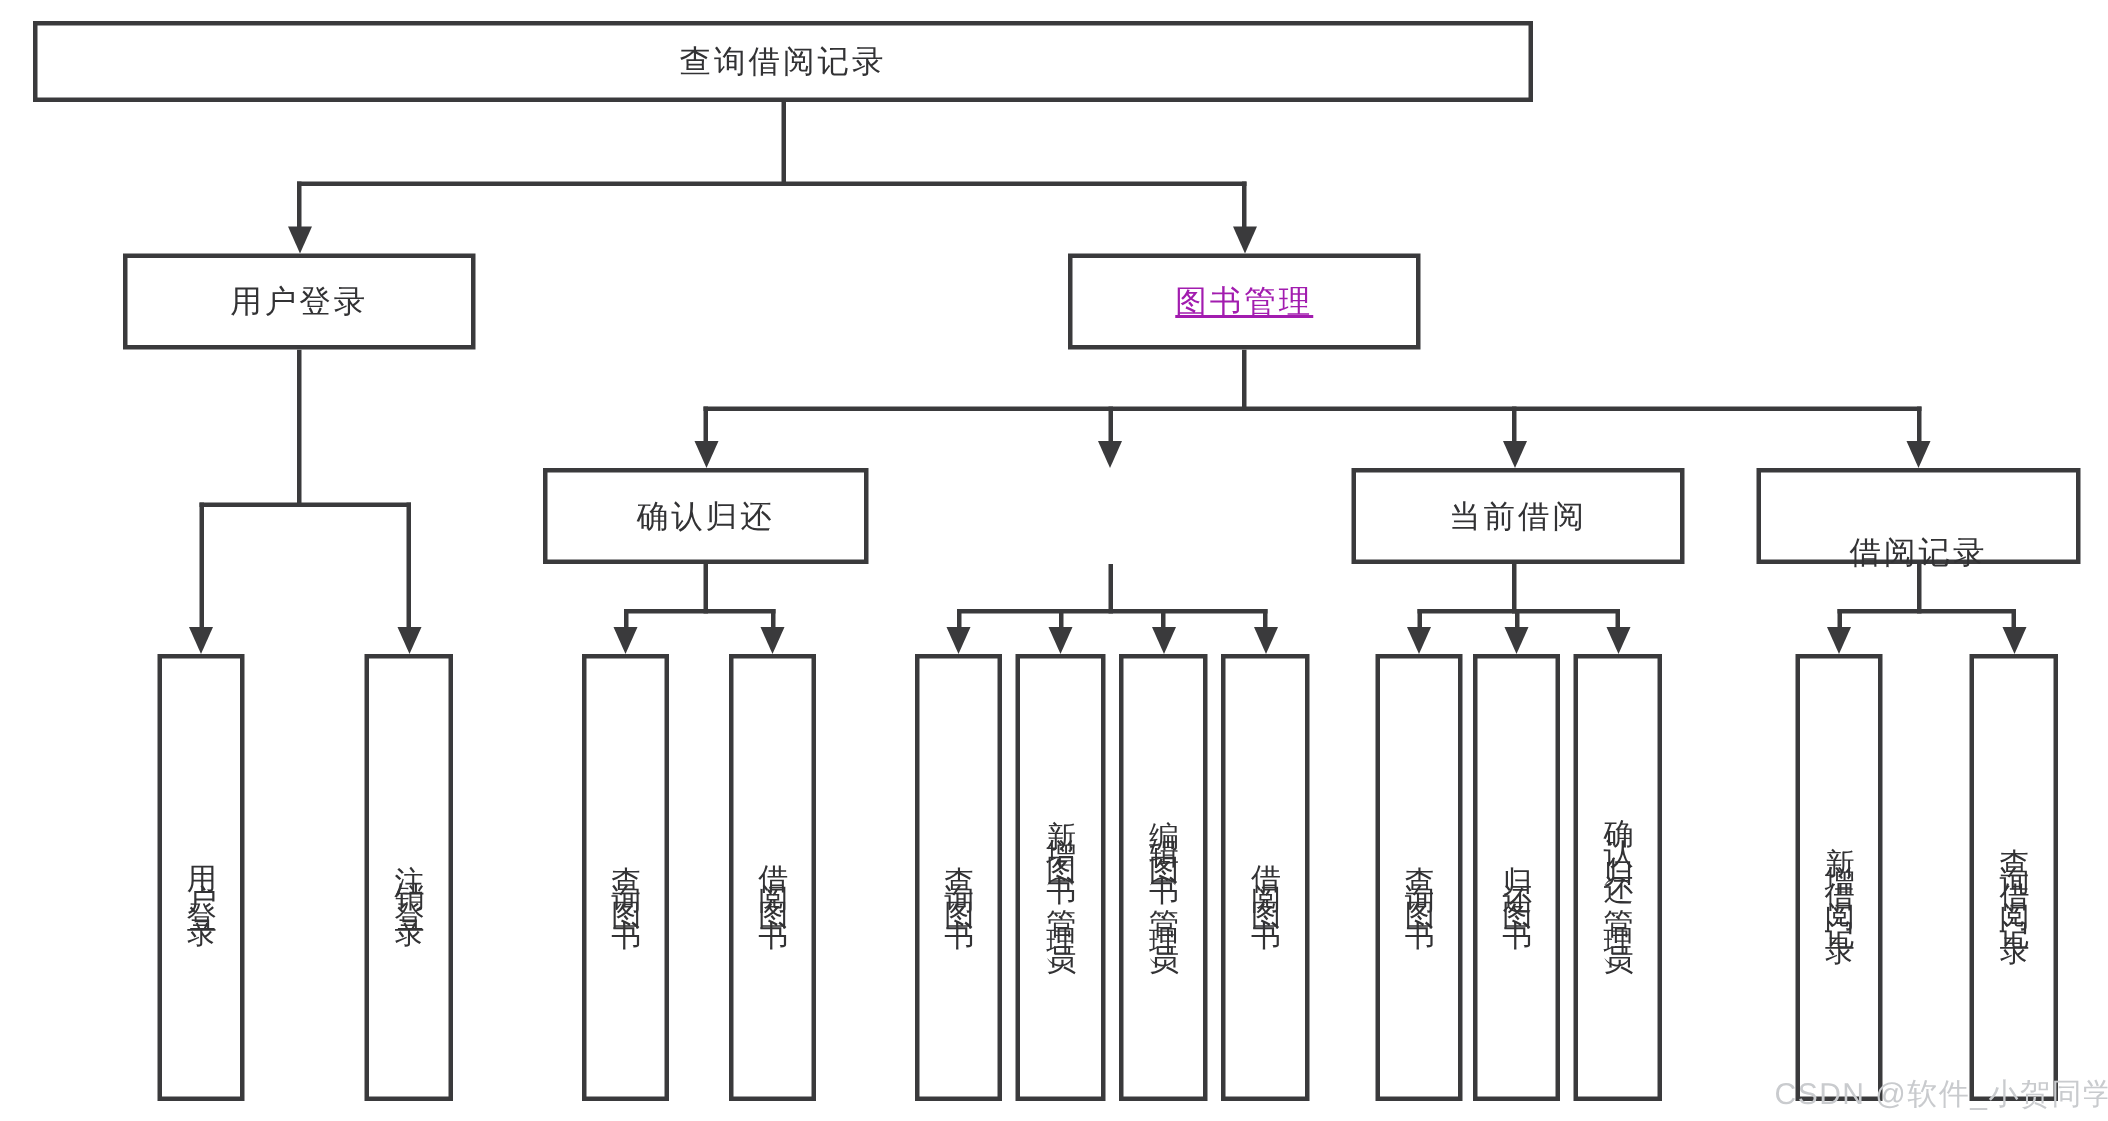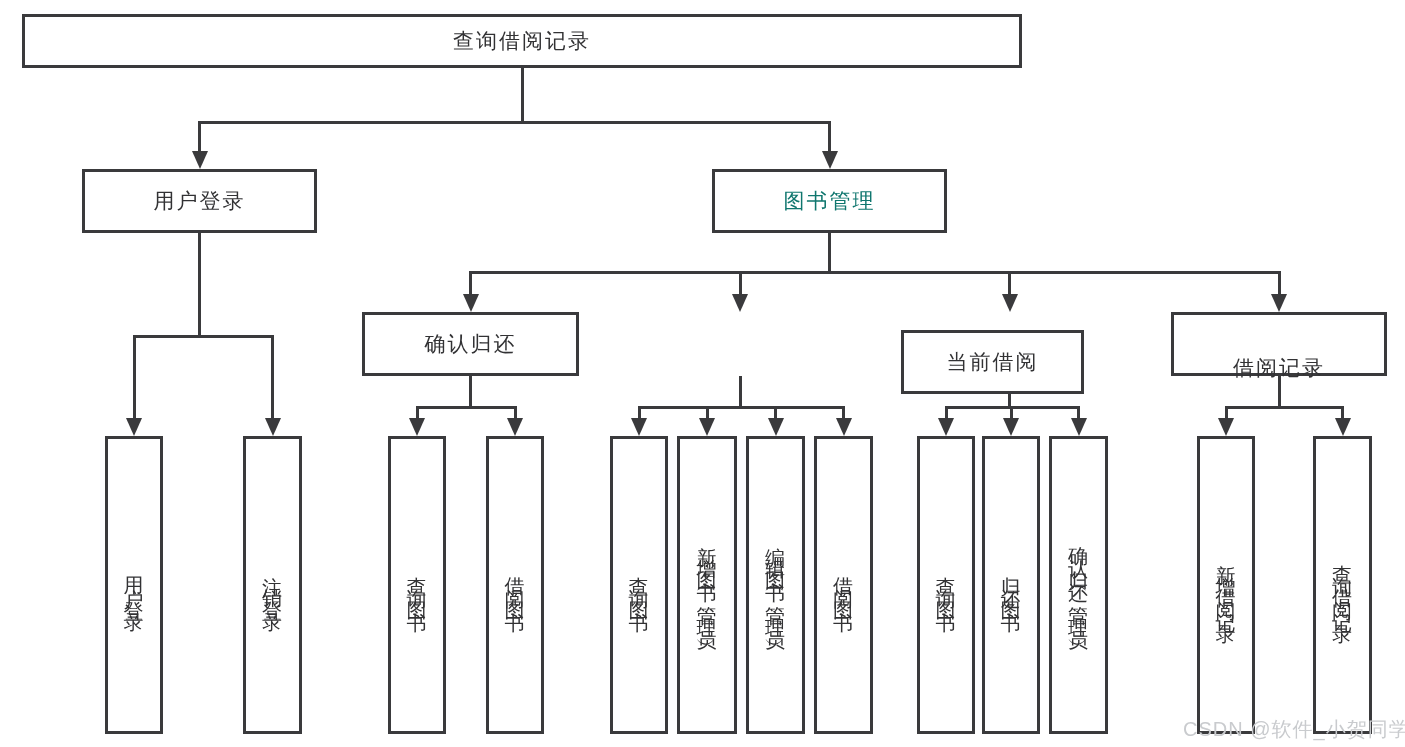--- a/index.html
+++ b/index.html
@@ -120,26 +120,26 @@
     <div class="arrow" style="left: 1218px; top: 418px; border-top-color: rgb(58, 58, 60);"></div>
     <div class="cline" style="left: 1341px; top: 406px; width: 3px; height: 14px; background: rgb(58, 58, 60);"></div>
     <div class="arrow" style="left: 1334.5px; top: 418px; border-top-color: rgb(58, 58, 60);"></div>
     <div class="node node-h" style="left: 22px; top: 14px; width: 1000px; height: 54px; border-color: rgb(58, 58, 60);">
       <span class="label" style="color: rgb(50, 50, 52);">查询借阅记录</span>
     </div>
     <div class="node node-h" style="left: 82px; top: 169px; width: 235px; height: 64px; border-color: rgb(58, 58, 60);">
       <span class="label" style="color: rgb(50, 50, 52);">用户登录</span>
     </div>
     <div class="node node-h" style="left: 712px; top: 169px; width: 235px; height: 64px; border-color: rgb(58, 58, 60);">
-      <span class="label" style="color: #0f766e;">图书管理</span>
+      <span class="label" style="color: #a21caf; text-decoration: underline;">图书管理</span>
     </div>
     <div class="node node-h" style="left: 362px; top: 312px; width: 217px; height: 64px; border-color: rgb(58, 58, 60);">
       <span class="label" style="color: rgb(50, 50, 52);">确认归还</span>
     </div>
-    <div class="node node-h" style="left: 901px; top: 330px; width: 183px; height: 64px; border-color: rgb(58, 58, 60); align-items: center;">
+    <div class="node node-h" style="left: 901px; top: 312px; width: 222px; height: 64px; border-color: rgb(58, 58, 60); align-items: center;">
       <span class="label" style="color: rgb(50, 50, 52);">当前借阅</span>
     </div>
     <div class="node node-h" style="left: 1171px; top: 312px; width: 216px; height: 64px; border-color: rgb(58, 58, 60);">
       <span class="label" style="color: rgb(50, 50, 52); margin-top: 48px;">借阅记录</span>
     </div>
     <div class="node node-v" style="left: 105px; top: 436px; width: 58px; height: 298px; border-color: rgb(58, 58, 60);">
       <span class="label" style="color: rgb(50, 50, 52);">用户登录</span>
     </div>
     <div class="node node-v" style="left: 243px; top: 436px; width: 59px; height: 298px; border-color: rgb(58, 58, 60);">
       <span class="label" style="color: rgb(50, 50, 52);">注销登录</span>

